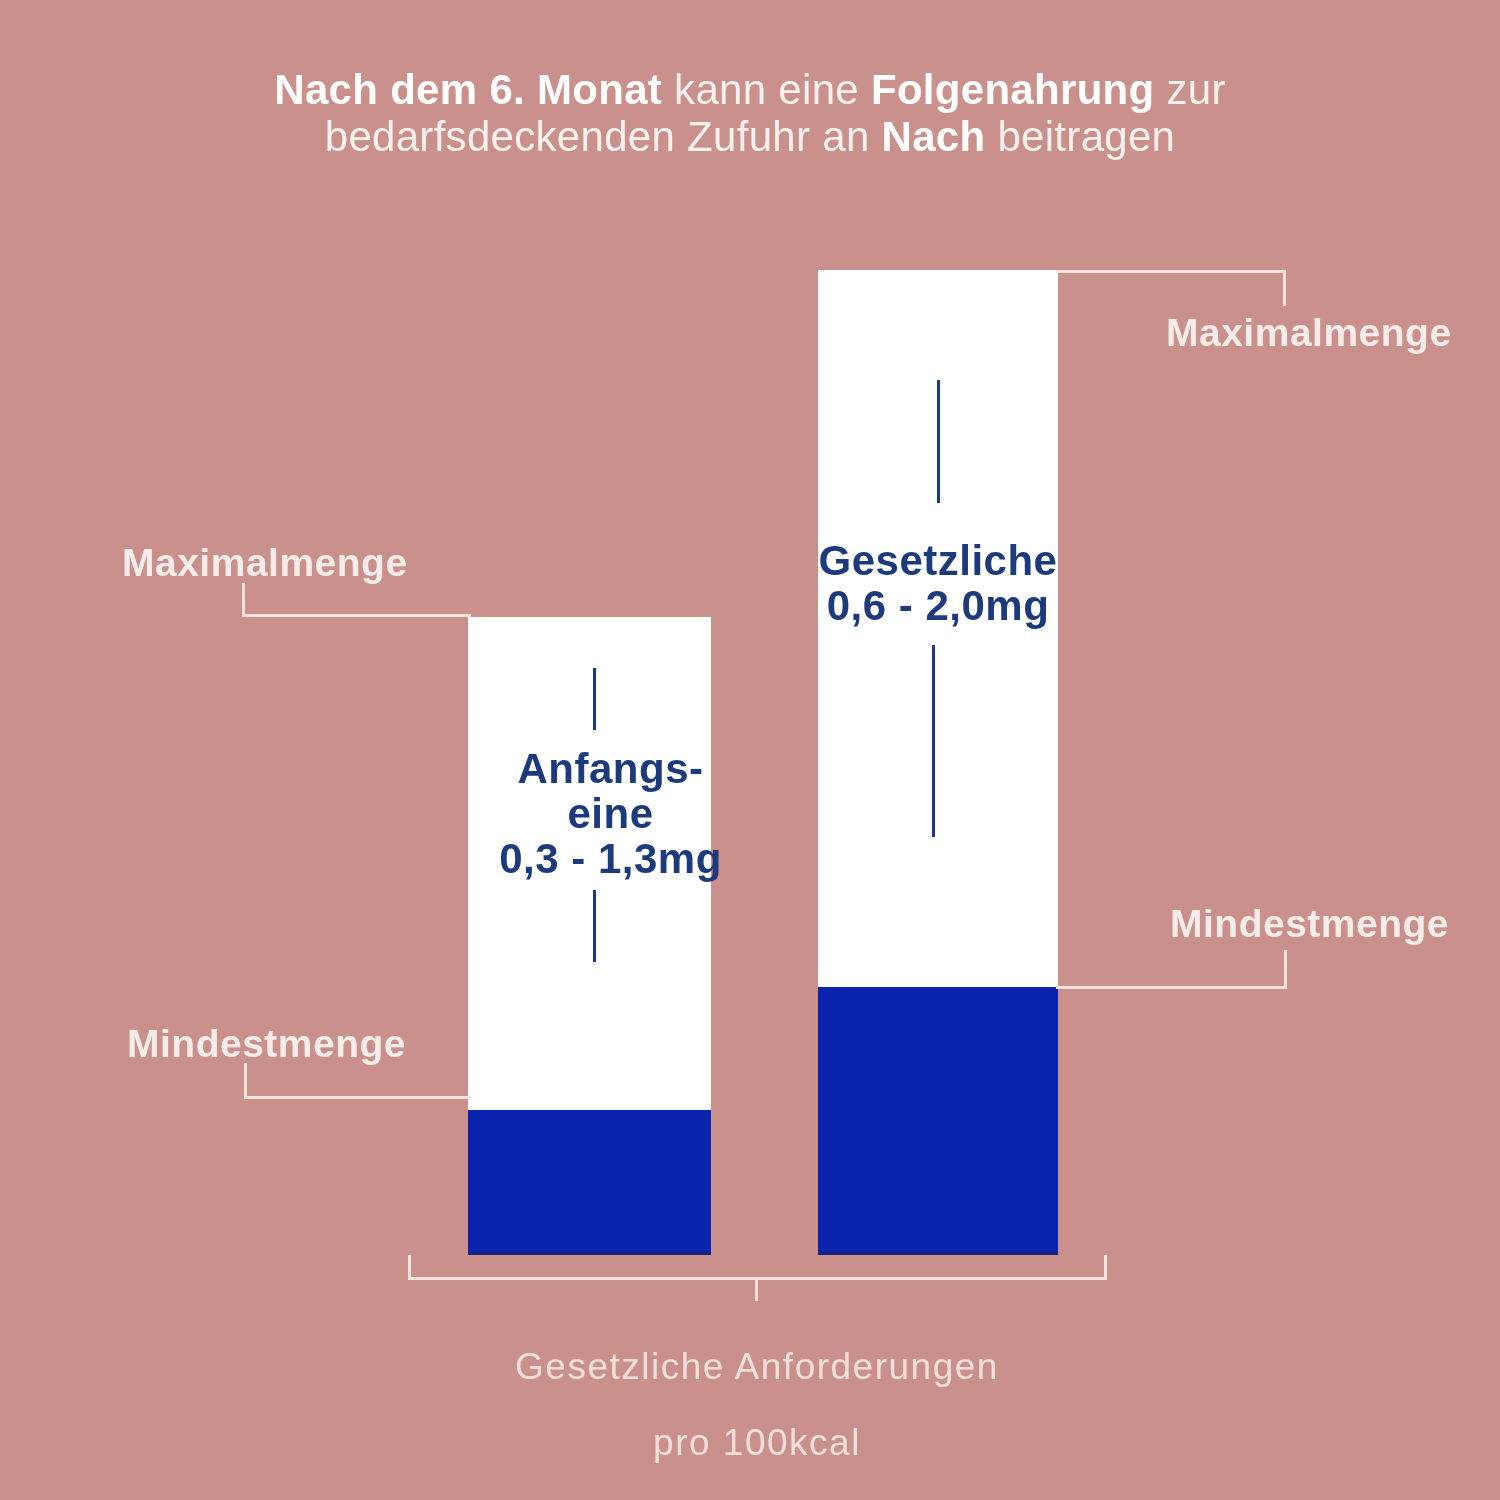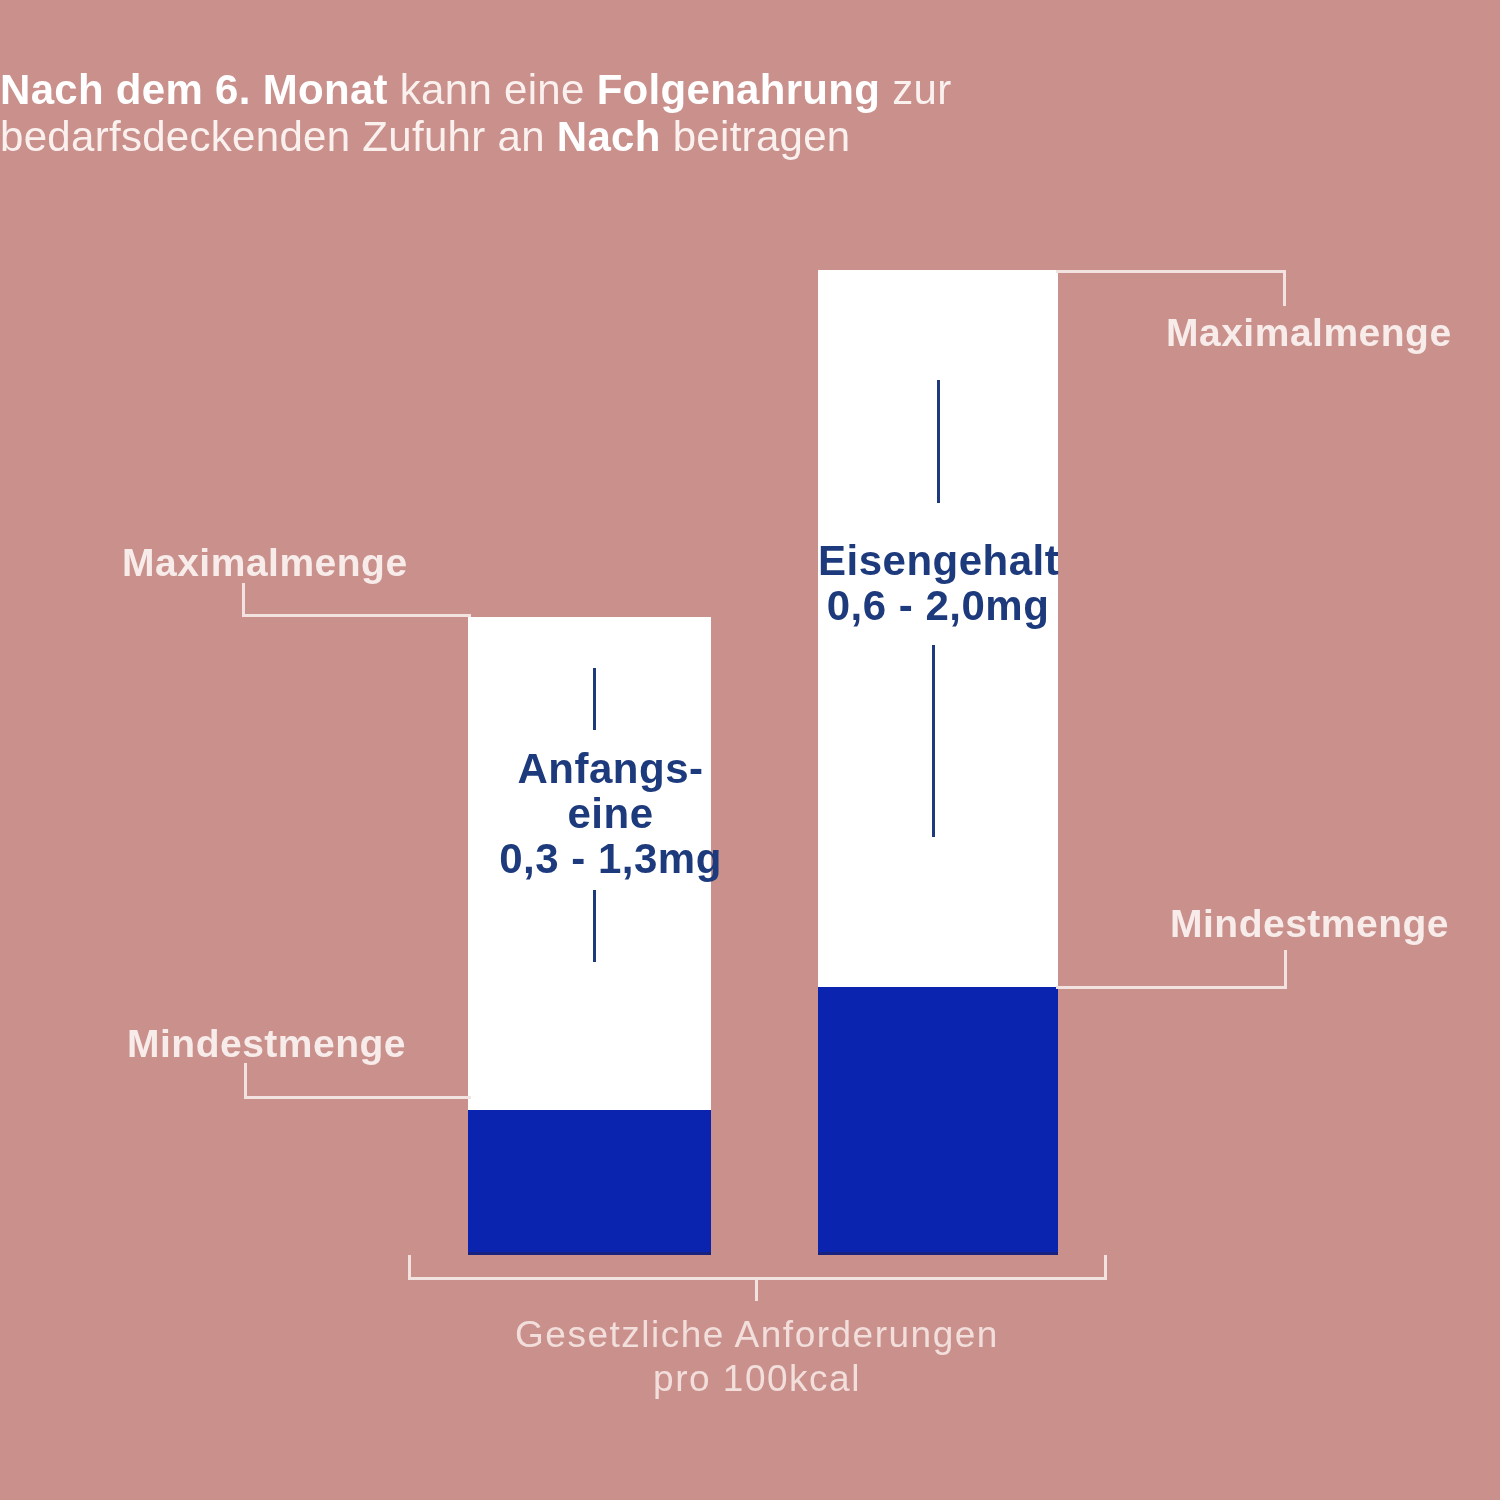--- a/index.html
+++ b/index.html
@@ -5,21 +5,21 @@
   :root{
     --bg:#c9908c; --bar:#ffffff; --min-blue:#0b24af; --navy:#1d3a7c;
     --connector:#f2e3e1; --label-white:#f7ecea; --soft-white:#f2dedb;
     --title-bold:#ffffff; --title-regular:#faf1ef;
   }
   html,body{margin:0;padding:0;}
   body{background:var(--bg);font-family:"Liberation Sans",sans-serif;}
   .canvas{position:relative;width:1500px;height:1500px;background:var(--bg);overflow:hidden;}
 
   
-  .title{position:absolute;left:0;top:66px;width:1500px;
+  .title{position:absolute;left:0;top:66px;width:1500px;text-align:center;
          font-size:42px;line-height:47px;color:var(--title-regular);letter-spacing:.3px;}
   .title .b{font-weight:bold;color:var(--title-bold);}
   .title .r{font-weight:400;color:var(--title-regular);}
 
   
   .bar{position:absolute;background:var(--bar);}
   .bar-a{left:468px;top:617px;width:243px;height:638px;}
   .bar-f{left:818px;top:270px;width:240px;height:985px;}
   .fill{position:absolute;left:0;right:0;bottom:0;background:var(--min-blue);
         border-bottom:3px solid #16227e;}
@@ -63,21 +63,21 @@
   .label-lmax{left:122px;top:541px;}
   .label-lmin{left:127px;top:1022px;}
   .label-rmax{left:1166px;top:311px;}
   .label-rmin{left:1170px;top:902px;}
 
   
   .caption{position:absolute;left:400px;top:1313px;width:714px;text-align:center;}
   .caption .c-title{font-size:40px;font-weight:bold;color:#f9f2f1;
                     line-height:46px;letter-spacing:.5px;}
   .caption .c-sub{font-size:37px;font-weight:400;color:var(--soft-white);
-                  line-height:44px;letter-spacing:1.5px;}
+                  line-height:44px;letter-spacing:1.5px;margin-top:32px;}
 </style>
 </head>
 <body>
 
 <div class="canvas">
 
   <header class="title">
     <div><span class="b">Nach dem 6. Monat</span><span class="r"> kann eine </span><span class="b">Folgenahrung</span><span class="r"> zur</span></div>
     <div><span class="r">bedarfsdeckenden Zufuhr an </span><span class="b">Nach</span><span class="r"> beitragen</span></div>
   </header>
@@ -92,21 +92,21 @@
     <span>eine</span>
     <span>0,3 - 1,3mg</span>
   </div>
 
   <div class="bar bar-f">
     <div class="fill fill-f"></div>
   </div>
   <div class="tick tick-f-top"></div>
   <div class="tick tick-f-bot"></div>
   <div class="bar-text bar-text-f">
-    <span>Eisengehalt</span>
+    <span>Gesetzliche</span>
     <span>0,6 - 2,0mg</span>
   </div>
 
   <div class="c c-lmax-v"></div>
   <div class="c c-lmax-h"></div>
   <div class="c c-lmin-v"></div>
   <div class="c c-lmin-h"></div>
 
   <div class="c c-rmax-h"></div>
   <div class="c c-rmax-v"></div>

